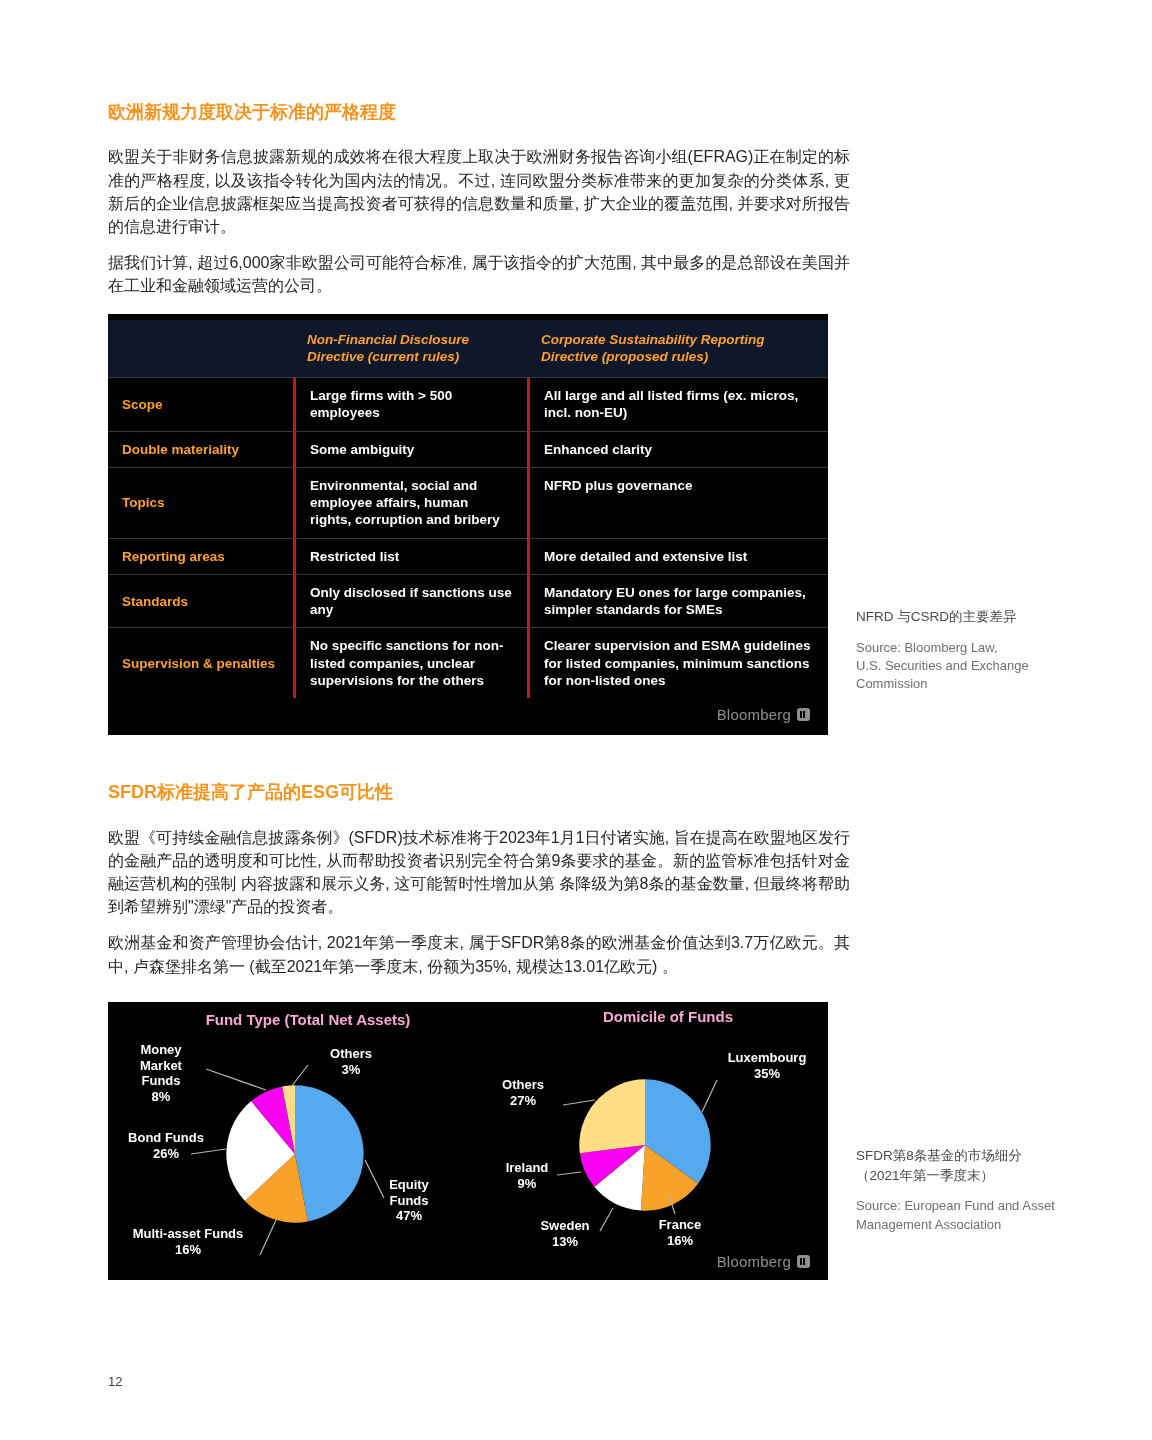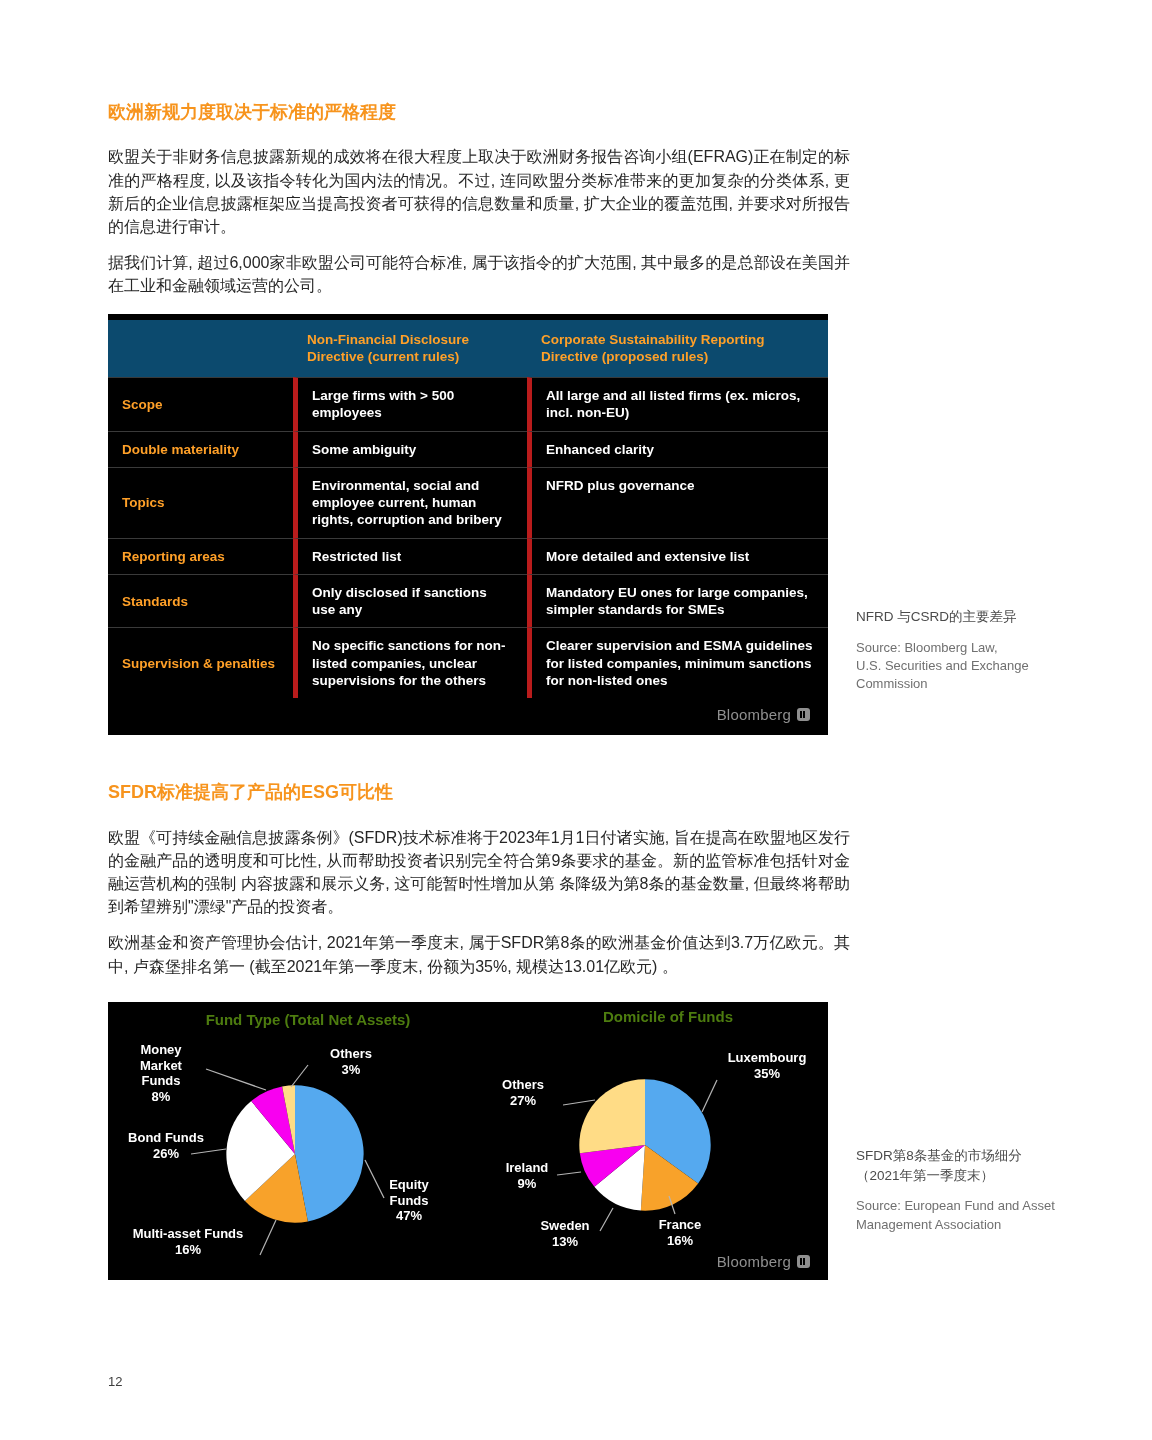--- a/index.html
+++ b/index.html
@@ -10,45 +10,45 @@
   h2.sec { color:#f7941d; font-size:18px; font-weight:bold; line-height:1.3; }
   .sec1 { margin-top:101px; }
   .sec2 { margin-top:46px; }
   p.body { color:#262626; font-size:16px; line-height:1.45; text-align:justify; }
   .mt21 { margin-top:21px; }
   .mt13 { margin-top:13px; }
 
   
   .dtable { margin-top:16px; width:720px; background:#000; padding-top:6px; }
   .trow { display:grid; grid-template-columns:185px 234px 301px; }
-  .thead { background:#0c4a6e; }
+  .thead { background:#0f172a;font-style:italic; }
   .cell { padding:9px 14px 9px 14px; font-size:13.5px; font-weight:bold; line-height:1.28; }
   .cell.lab { padding-right:6px; color:#ffa028; }
   .thead .cell { color:#ffa028; padding-top:11px; padding-bottom:12px; }
   .cell.val { color:#ffffff; }
   .brow .cell { border-top:1px solid #3a3a3a; }
-  .brow .cell.val { border-left:5px solid #b91c1c; }
+  .brow .cell.val { border-left:3px solid #b91c1c; }
   .brow .cell.lab { display:flex; align-items:center; }
   .brandrow { display:flex; justify-content:flex-end; align-items:center; gap:6px;
               padding:8px 18px 12px 0; }
   .bbg-word { color:#8f8f8f; font-size:15px; letter-spacing:.2px; }
   .bbg-icon { display:inline-block; width:13px; height:13px; border-radius:3px; background:#8f8f8f; position:relative; }
   .bbg-icon::before { content:""; position:absolute; left:3px; right:3px; top:3px; bottom:3px;
     background:repeating-linear-gradient(90deg,#000 0 1.5px,transparent 1.5px 3.5px); }
 
   
   .caption { position:absolute; left:856px; }
   .cap1 { top:607px; width:205px; }
   .cap2 { top:1146px; width:240px; }
   .cap-title { color:#4b4b4b; font-size:13.5px; line-height:1.45; white-space:pre-line; }
   .cap-src { margin-top:12px; color:#707070; font-size:13px; line-height:1.42; white-space:pre-line; }
 
   
   .chart-panel { position:relative; margin-top:24px; width:720px; height:278px; background:#000; }
-  .ctitle { position:absolute; color:#4d7c0f; font-weight:bold; font-size:15px; text-align:center; }
+  .ctitle { position:absolute; color:#f9a8d4; font-weight:bold; font-size:15px; text-align:center; }
   .ctitle.t1 { left:60px; width:280px; top:9px; }
   .ctitle.t2 { left:420px; width:280px; top:6px; }
   .pie { position:absolute; }
   .pie1 { left:117px; top:82px; width:140px; height:140px; }
   .pie2 { left:470px; top:76px; width:134px; height:134px; }
   .plabel { position:absolute; color:#fff; font-weight:bold; font-size:13px; line-height:1.22; text-align:center; }
   .plabel span { display:block; }
   .leads { position:absolute; left:0; top:0; width:720px; height:278px; pointer-events:none; }
   .leads line { stroke:#b5b5b5; stroke-width:1.2; }
   .chart-brand { position:absolute; right:18px; bottom:10px; display:flex; align-items:center; gap:6px; }
@@ -76,21 +76,21 @@
         <div class="cell val">Large firms with &gt; 500 employees</div>
         <div class="cell val">All large and all listed firms (ex. micros, incl. non-EU)</div>
       </div>
       <div class="trow brow">
         <div class="cell lab">Double materiality</div>
         <div class="cell val">Some ambiguity</div>
         <div class="cell val">Enhanced clarity</div>
       </div>
       <div class="trow brow">
         <div class="cell lab">Topics</div>
-        <div class="cell val">Environmental, social and employee current, human rights, corruption and bribery</div>
+        <div class="cell val">Environmental, social and employee affairs, human rights, corruption and bribery</div>
         <div class="cell val">NFRD plus governance</div>
       </div>
       <div class="trow brow">
         <div class="cell lab">Reporting areas</div>
         <div class="cell val">Restricted list</div>
         <div class="cell val">More detailed and extensive list</div>
       </div>
       <div class="trow brow">
         <div class="cell lab">Standards</div>
         <div class="cell val">Only disclosed if sanctions use any</div>

